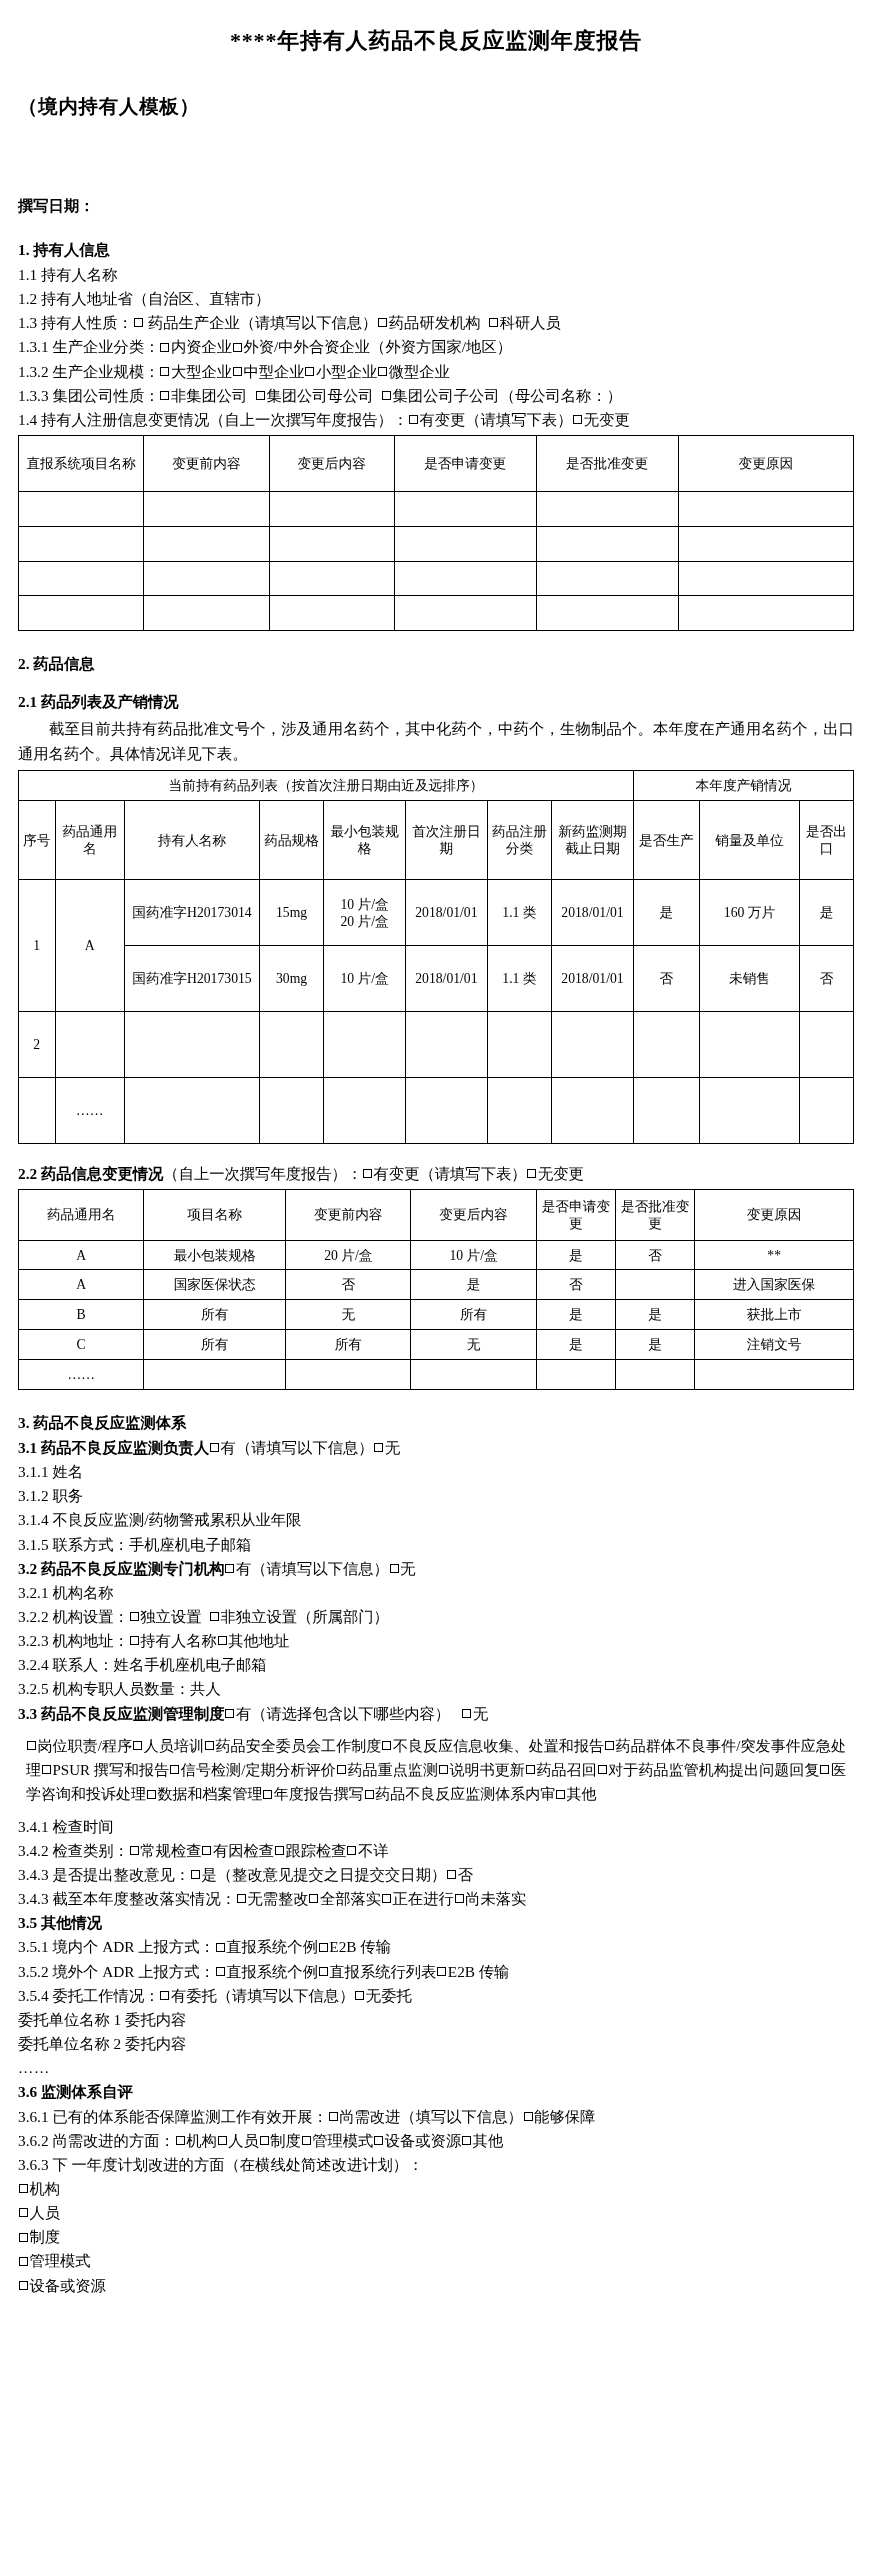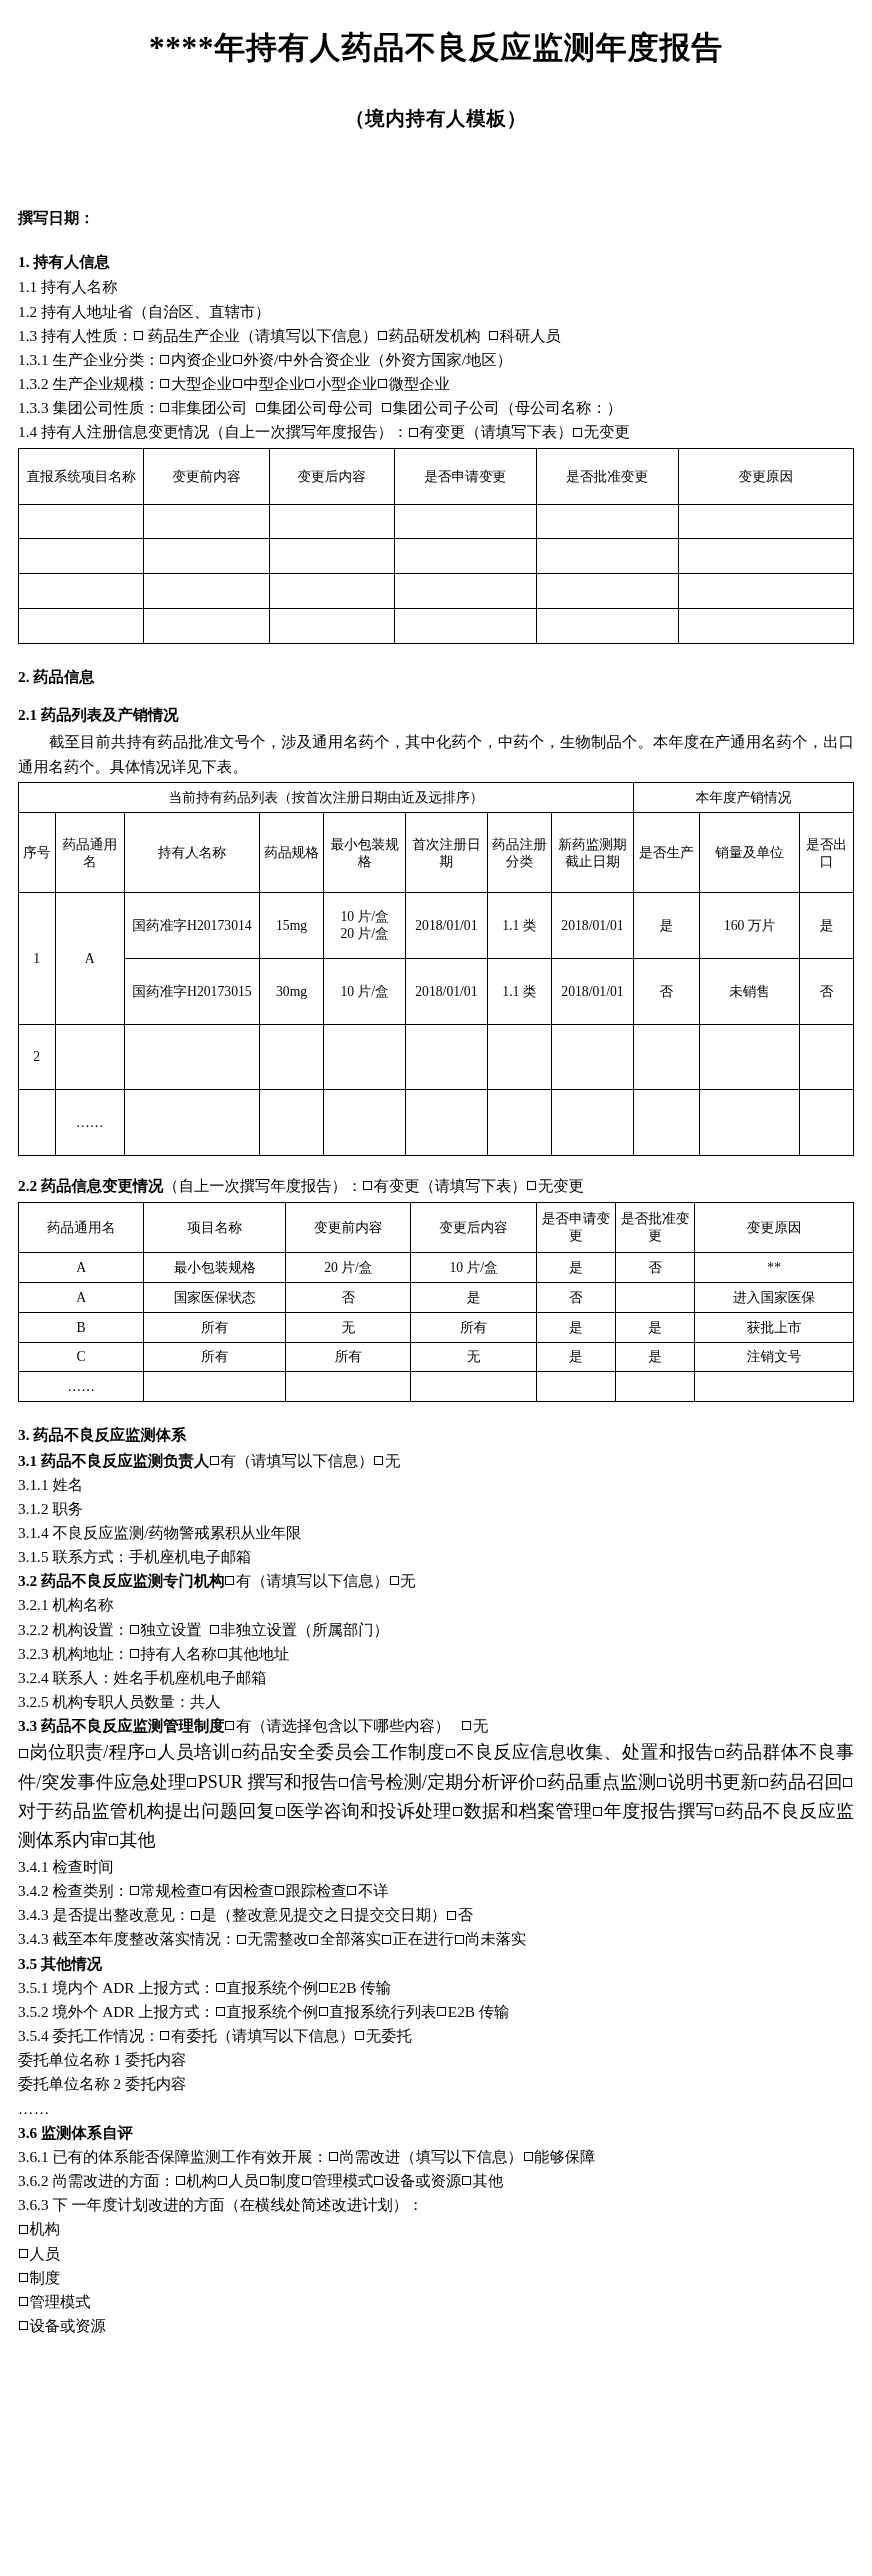--- a/index.html
+++ b/index.html
@@ -13,28 +13,27 @@
     color: #000000;
     -webkit-font-smoothing: none;
   }
   .page {
     width: 872px;
     box-sizing: border-box;
     padding: 14.5px 18px 24px 18px;
   }
   .title {
     text-align: center;
-    font-size: 31px;
+    font-size: 22px;
     font-weight: bold;
     letter-spacing: 0.8px;
     margin: 11.3px 0 0 0;
     line-height: 1.4;
   }
   .subtitle {
-    text-align: center;
     font-size: 19.4px;
     font-weight: bold;
     margin: 36px 0 0 0;
     letter-spacing: 0.8px;
   }
   .write-date {
     font-size: 15.3px;
     margin: 76px 0 0 0;
     font-weight: bold;
   }
@@ -53,23 +52,23 @@
   .line.b-head { font-weight: bold; }
   .line .bold { font-weight: bold; }
   .para {
     font-size: 15.3px;
     line-height: 1.62;
     margin: 3.2px 0 0 0;
     text-indent: 31px;
     text-align: justify;
   }
   .wrapline {
-    font-size: 18px;
+    font-size: 15px;
     line-height: 1.62;
-    margin: 0;
+    margin: 8px;
     text-align: justify;
   }
   .cb {
     display: inline-block;
     width: 9px;
     height: 9px;
     border: 1.1px solid #000;
     margin: 0 1.6px 0 0.8px;
     vertical-align: 0.8px;
     box-sizing: border-box;

